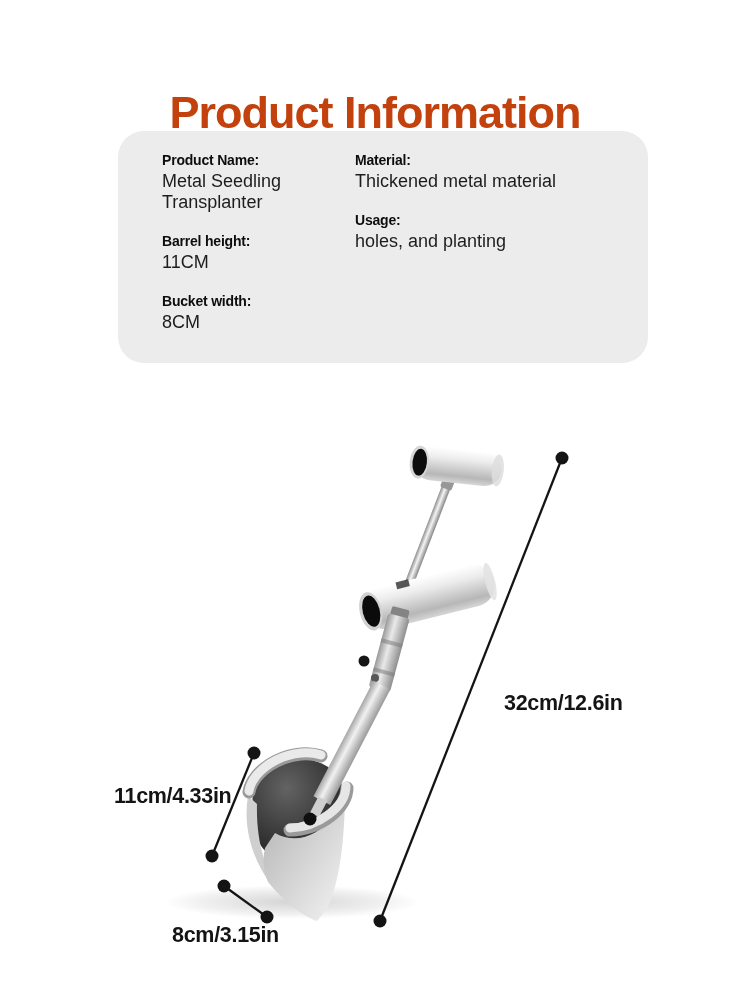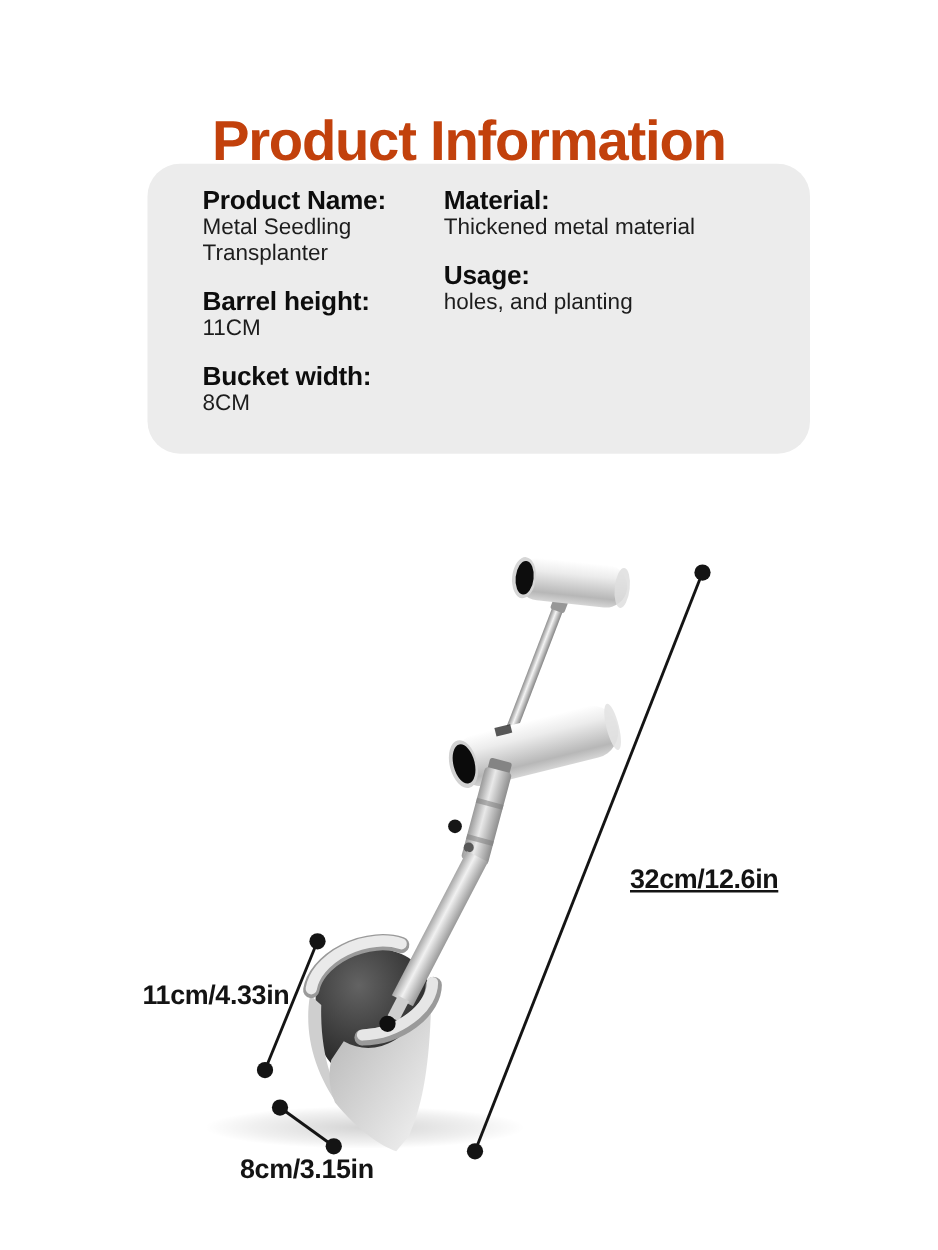--- a/index.html
+++ b/index.html
@@ -12,30 +12,30 @@
     font-size:45px;font-weight:800;letter-spacing:-1px;color:#c2410c;
   }
   .card{
     position:absolute;left:118px;top:131px;width:530px;height:232px;
     background:#ececec;border-radius:26px;
   }
   .col{position:absolute;top:19px;}
   .col-left{left:44px;width:180px;}
   .col-right{left:237px;width:280px;}
   .sec{margin-bottom:18px;}
-  .lbl{font-size:21px;font-weight:800;line-height:21px;color:#0d0d0d;letter-spacing:-0.2px;}
+  .lbl{font-size:14px;font-weight:800;line-height:21px;color:#0d0d0d;letter-spacing:-0.2px;}
   .val{font-size:18px;font-weight:400;line-height:21px;color:#1d1d1d;}
   .figure-svg{position:absolute;left:0;top:400px;width:750px;height:600px;}
   .dim-label{
     position:absolute;font-size:21.5px;font-weight:800;letter-spacing:-0.3px;color:#141414;
     white-space:nowrap;
   }
-  .dim-32{left:504px;top:691px;text-decoration:underline;}
+  .dim-32{left:504px;top:691px;}
   .dim-11{left:114px;top:784px;text-align:center;}
-  .dim-8{left:192px;top:923px;}
+  .dim-8{left:172px;top:923px;}
 </style>
 </head>
 <body>
 
 <div id="stage">
 
   <h1 class="page-title">Product Information</h1>
 
   <div class="card">
     <div class="col col-left">

